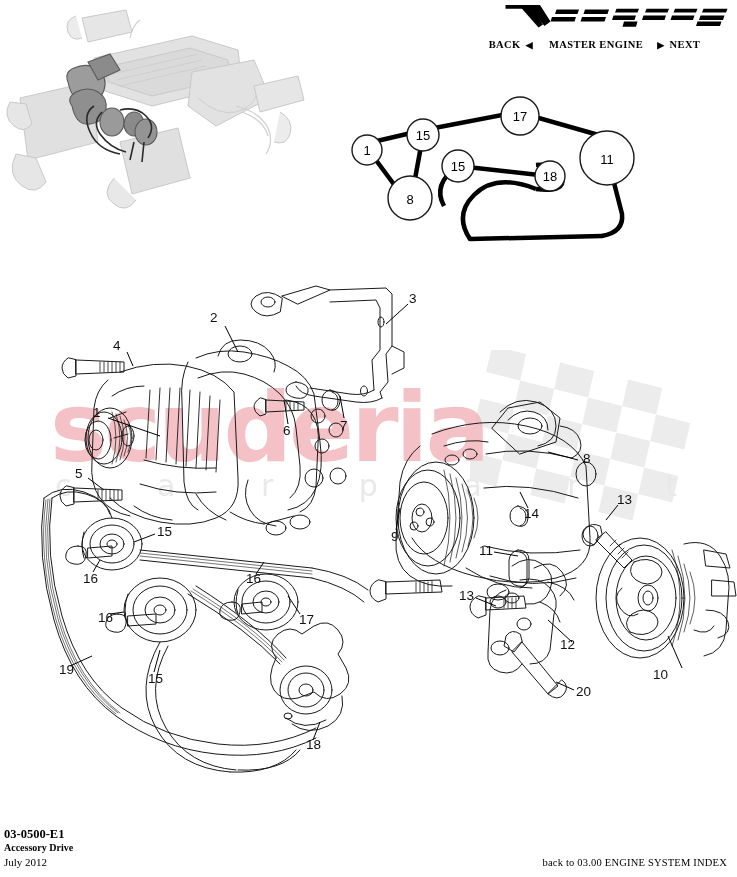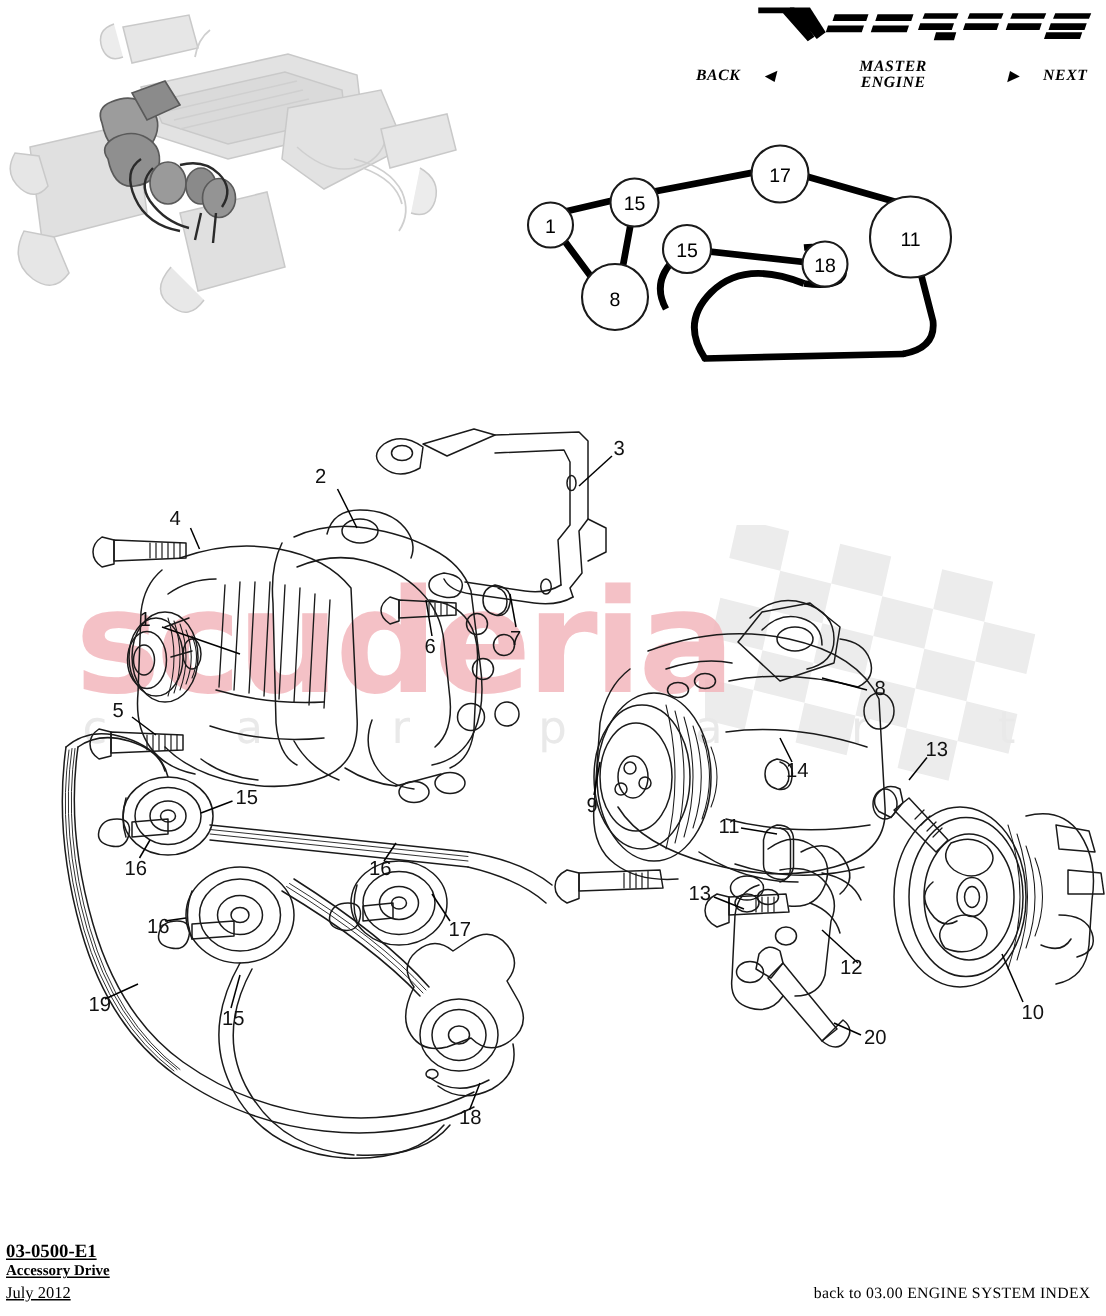--- a/index.html
+++ b/index.html
@@ -17,21 +17,21 @@
   .logo{height:30px;margin-top:2px;display:block;margin-left:auto;}
   .sys-title{
     font-family:"Liberation Serif", serif;
     font-weight:bold;font-size:14.5px;letter-spacing:.3px;
     margin-top:6px;text-align:center;padding-right:4px;
   }
   .navbar{
     margin-top:7px;text-align:center;padding-right:4px;
     font-family:"Liberation Serif", serif;
     font-weight:bold;font-size:10.5px;letter-spacing:.4px;
-    display:flex;justify-content:center;align-items:center;gap:16px;font-style:italic;
+    display:flex;justify-content:center;align-items:flex-end;gap:5px;
   }
   .navbar .nav-link{cursor:pointer;}
   .navbar .arrow{font-size:9px;line-height:1;}
 
   
   .wm-scuderia{
     position:absolute;left:50px;top:372px;
     font-family:"DejaVu Sans", sans-serif;
     font-size:96px;font-weight:bold;letter-spacing:-3px;
     color:#f3b7bd;opacity:.85;white-space:nowrap;
@@ -57,21 +57,21 @@
 
   
   .exploded{position:absolute;left:0px;top:250px;width:737px;height:560px;}
   .cnum{
     position:absolute;
     font-family:"Liberation Sans", sans-serif;
     font-size:13.5px;color:#111;line-height:1;
   }
 
   
-  .footer-left{position:absolute;left:4px;bottom:8px;line-height:1.28;text-decoration:underline;}
+  .footer-left{position:absolute;left:4px;bottom:8px;line-height:1.28;}
   .footer-left .code{font-weight:bold;font-size:12.5px;}
   .footer-left .name{font-weight:bold;font-size:10px;}
   .footer-left .date{font-size:11px;}
   .footer-right{
     position:absolute;right:10px;bottom:9px;
     font-weight:normal;font-size:10.5px;letter-spacing:.2px;cursor:pointer;
   }
 </style>
 </head>
 <body>
@@ -519,21 +519,21 @@
   <div class="cnum" style="left:283px;top:424px">6</div>
   <div class="cnum" style="left:340px;top:419px">7</div>
   <div class="cnum" style="left:75px;top:467px">5</div>
   <div class="cnum" style="left:583px;top:452px">8</div>
   <div class="cnum" style="left:391px;top:530px">9</div>
   <div class="cnum" style="left:524px;top:507px">14</div>
   <div class="cnum" style="left:617px;top:493px">13</div>
   <div class="cnum" style="left:479px;top:544px">11</div>
   <div class="cnum" style="left:459px;top:589px">13</div>
   <div class="cnum" style="left:560px;top:638px">12</div>
-  <div class="cnum" style="left:681px;top:668px">10</div>
+  <div class="cnum" style="left:653px;top:668px">10</div>
   <div class="cnum" style="left:576px;top:685px">20</div>
   <div class="cnum" style="left:157px;top:525px">15</div>
   <div class="cnum" style="left:83px;top:572px">16</div>
   <div class="cnum" style="left:246px;top:572px">16</div>
   <div class="cnum" style="left:98px;top:611px">16</div>
   <div class="cnum" style="left:299px;top:613px">17</div>
   <div class="cnum" style="left:148px;top:672px">15</div>
   <div class="cnum" style="left:59px;top:663px">19</div>
   <div class="cnum" style="left:306px;top:738px">18</div>
 

